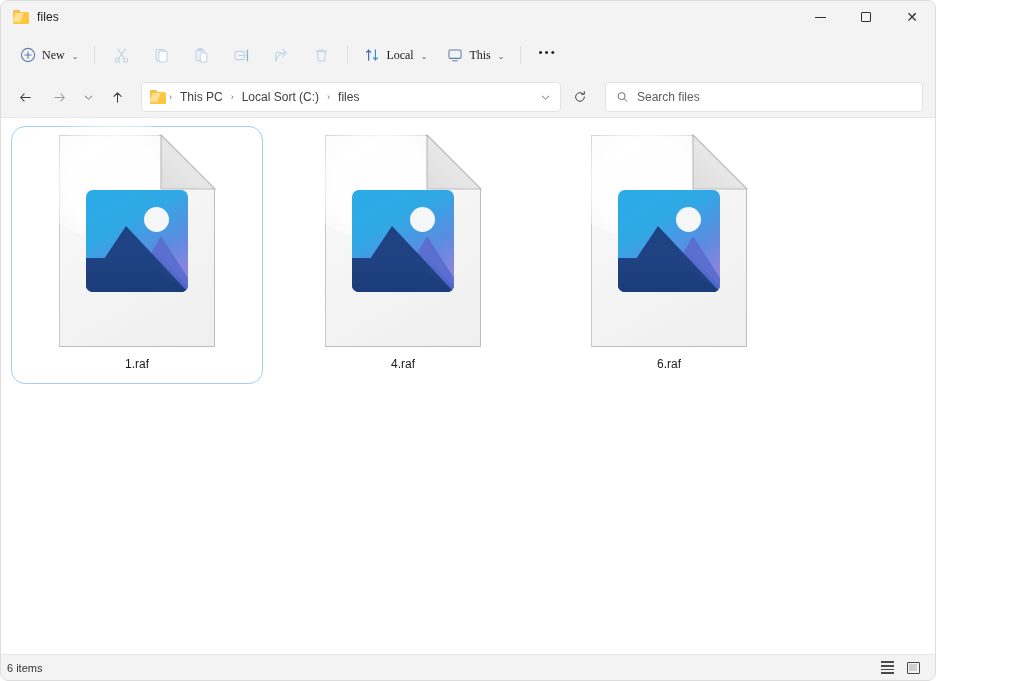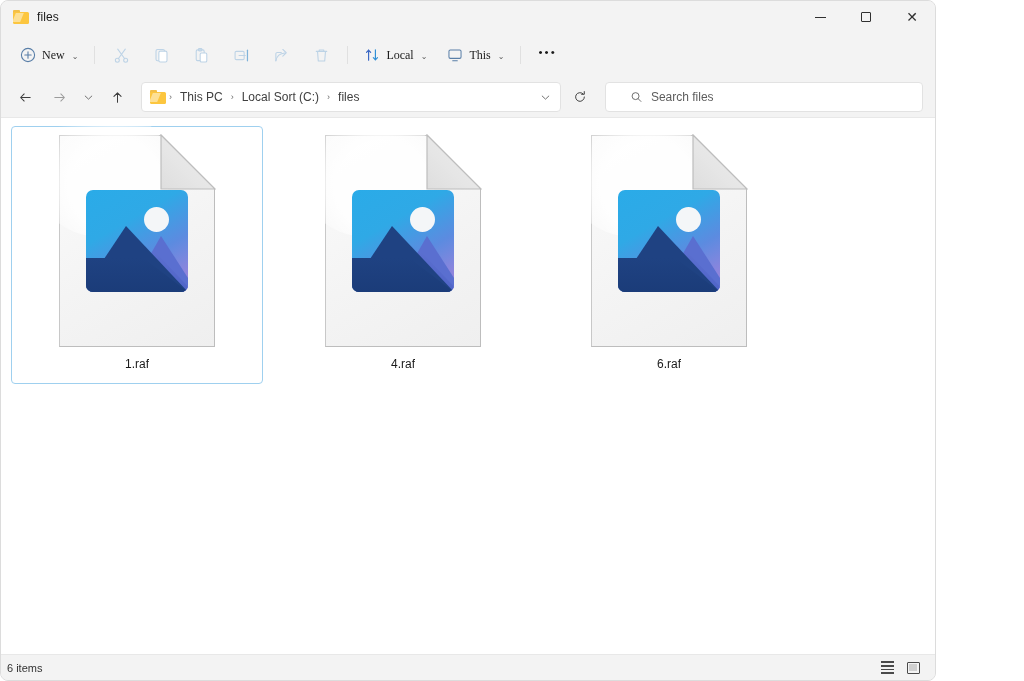--- a/index.html
+++ b/index.html
@@ -196,21 +196,21 @@
   .searchbox {
     flex: 0 0 318px;
     height: 30px;
     margin-left: 8px;
     background: #ffffff;
     border: 1px solid #e2e2e2;
     border-radius: 4px;
     display: flex;
     align-items: center;
     gap: 8px;
-    padding: 0 24px;
+    padding: 0 10px;
   }
   .searchbox input {
     border: none;
     outline: none;
     font-size: 12px;
     font-family: "Liberation Sans", sans-serif;
     color: #1a1a1a;
     background: transparent;
     width: 100%;
   }
@@ -225,21 +225,21 @@
     display: flex;
     flex-wrap: wrap;
     align-content: flex-start;
     overflow: hidden;
   }
   .tile {
     width: 252px;
     height: 258px;
     margin: 2px 12px 10px 2px;
     border: 1px solid transparent;
-    border-radius: 4px;
+    border-radius: 14px;
     display: flex;
     flex-direction: column;
     align-items: center;
     justify-content: flex-start;
     padding-top: 8px;
   }
   .tile.selected {
     background: #ffffff;
     border-color: #9fd0ef;
   }

